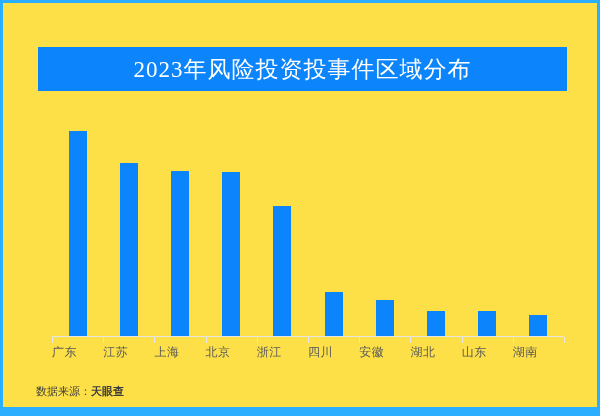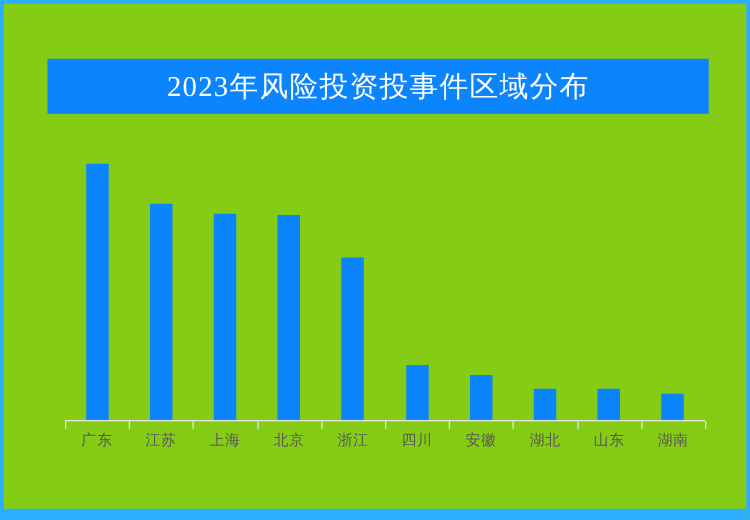--- a/index.html
+++ b/index.html
@@ -13,21 +13,21 @@
     font-family: "Liberation Sans", "DejaVu Sans", sans-serif;
     overflow: hidden;
   }
 
   
   .poster {
     position: relative;
     width: 600px;
     height: 416px;
     box-sizing: border-box;
-    background: #84cc16;
+    background: #fde047;
     border: 3px solid #2CAEFF;
     border-bottom: none;
     overflow: hidden;
   }
   .bottom-bar {
     position: absolute;
     left: 0;
     bottom: 0;
     width: 600px;
     height: 9px;
@@ -109,21 +109,21 @@
   
   .cat-labels {
     position: absolute;
     left: 49px;
     top: 341px;
     width: 512px;
     display: flex;
   }
   .cat-label {
     flex: 1 1 0;
-    text-align: center;
+    text-align: left;
     font-family: "Liberation Serif", "DejaVu Serif", serif;
     font-size: 12px;
     color: #595959;
     letter-spacing: 0.5px;
     white-space: nowrap;
   }
 
   
   .source {
     position: absolute;
@@ -229,16 +229,19 @@
       <div class="cat-label">上海</div>
       <div class="cat-label">北京</div>
       <div class="cat-label">浙江</div>
       <div class="cat-label">四川</div>
       <div class="cat-label">安徽</div>
       <div class="cat-label">湖北</div>
       <div class="cat-label">山东</div>
       <div class="cat-label">湖南</div>
     </div>
 
+  <div class="source">
+    <span class="src-label">数据来源：</span><span class="src-value">天眼查</span>
+  </div>
 
 
   <div class="bottom-bar"></div>
 </div>
 
 </body></html>

